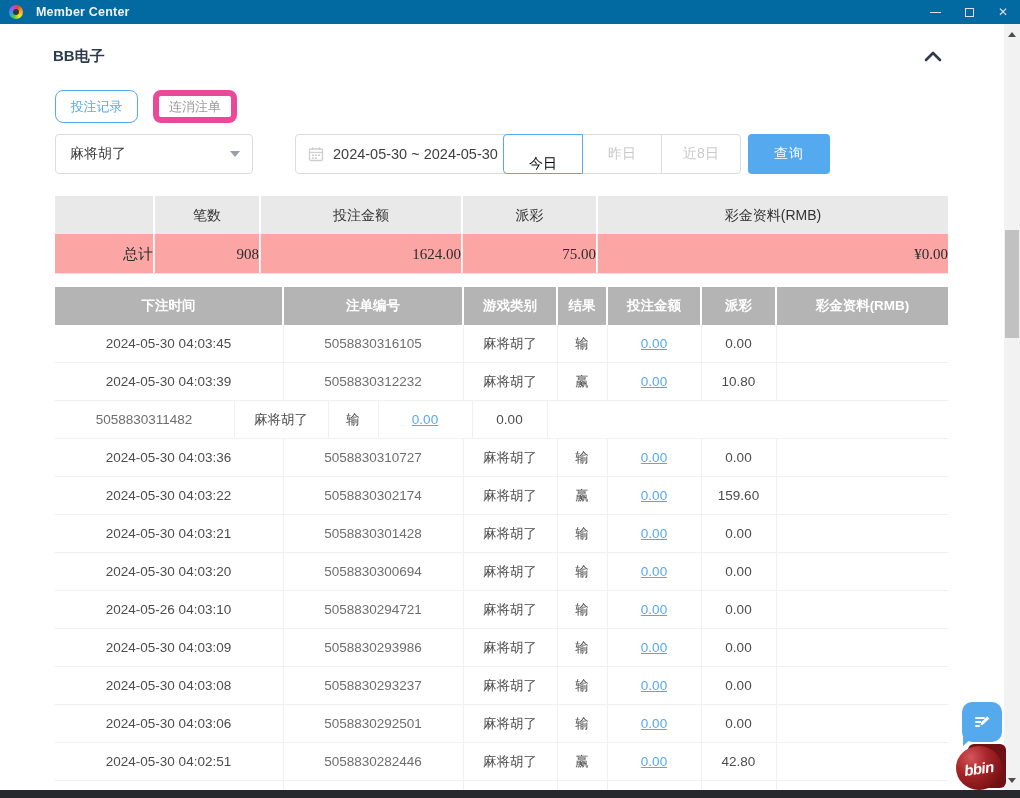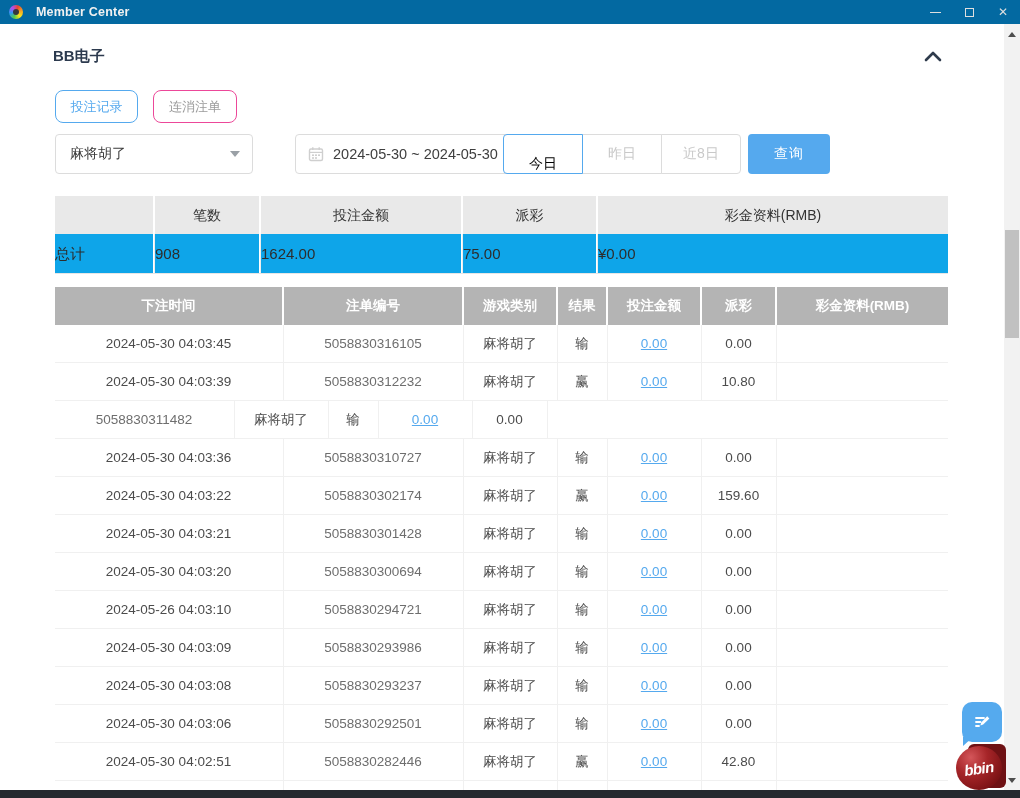--- a/index.html
+++ b/index.html
@@ -31,21 +31,21 @@
   .bottombar { position:absolute; left:0; top:790px; width:1020px; height:8px; background:#26282e; }
 
   
   .panel-title { position:absolute; left:53px; top:47px; font-size:15px; font-weight:700; color:#2c3a4e; }
   .collapse-btn { position:absolute; left:920px; top:44px; width:26px; height:24px; display:flex; align-items:center; justify-content:center; cursor:pointer; }
 
   
   .tab { position:absolute; top:90px; height:33px; border-radius:8px; background:#fff; font-size:13px;
          display:flex; align-items:center; justify-content:center; cursor:pointer; }
   .tab-active { left:55px; width:83px; border:1px solid #55a9ee; color:#55a9ee; }
-  .tab-idle   { left:153px; width:84px; border:1px solid #ec4899; color:#9b9b9b; }
+  .tab-idle   { left:153px; width:84px; border:6px solid #ec4899; color:#9b9b9b; }
 
   
   .select { position:absolute; left:55px; top:134px; width:198px; height:40px; border:1px solid #dcdcdc; border-radius:4px;
             display:flex; align-items:center; padding:0 12px 0 14px; font-size:14px; color:#3a3a3a; cursor:pointer; background:#fff; }
   .select .caret { margin-left:auto; width:0; height:0; border-left:5px solid transparent; border-right:5px solid transparent; border-top:6px solid #9aa0a6; }
   .daterange { position:absolute; left:263px; top:134px; width:230px; height:40px; border:1px solid #dcdcdc; border-radius:4px;
                display:flex; align-items:center; gap:9px; padding:0 10px 0 12px; font-size:14.5px; color:#3f3f3f; background:#fff; cursor:pointer;margin-left:32px; }
   .btn-group { position:absolute; left:503px; top:134px; height:40px; display:flex; }
   .range-btn { width:80px; height:40px; background:#fff; border:1px solid #dcdcdc; margin-left:-1px;
                font-size:14px; color:#c9c9c9; display:flex; align-items:center; justify-content:center; cursor:pointer; }
@@ -53,21 +53,21 @@
   .range-btn:last-child { border-radius:0 4px 4px 0; }
   .range-active { border-color:#55a9ee; color:#000000; z-index:1;align-items:flex-end; }
   .search-btn { position:absolute; left:748px; top:134px; width:82px; height:40px; background:#55a9ee; border:none; border-radius:4px;
                 color:#fff; font-size:14px; display:flex; align-items:center; justify-content:center; cursor:pointer; letter-spacing:1px; }
 
   
   .summary { position:absolute; left:55px; top:196px; width:893px; }
   .sum-hrow { display:flex; gap:2px; height:38px; }
   .sum-hcell { background:#e9e9e9; color:#333; font-size:14px; text-align:center; line-height:38px; }
   .sum-drow { display:flex; gap:2px; height:40px; border-bottom:1px solid #e6e6e6; }
-  .sum-cell { background:#0ea5e9; color:#2d2d2d; font-size:15px; text-align:left; line-height:40px; }
+  .sum-cell { background:#fca5a5; color:#2d2d2d; font-size:15px; text-align:right; line-height:40px;font-family:Liberation Serif, serif; }
   .sum-cell + .sum-cell { box-shadow:-1px 0 0 #ededed; }
 
   
   .dtable { position:absolute; left:55px; top:287px; width:893px; height:503px; overflow:hidden; }
   .m-hrow { display:flex; gap:2px; height:38px; }
   .m-hcell { background:#b4b4b4; color:#fff; font-size:13.5px; font-weight:700; text-align:center; line-height:38px; }
   .m-row { display:flex; gap:2px; height:38px; border-bottom:1px solid #f0f0f0; }
   .m-cell { background:#fff; text-align:center; line-height:37px; font-size:13.5px; color:#4c4c4c; overflow:hidden; }
   .m-cell + .m-cell { box-shadow:-1px 0 0 #f0f0f0; }
   .c-order { color:#6e6e6e; }

